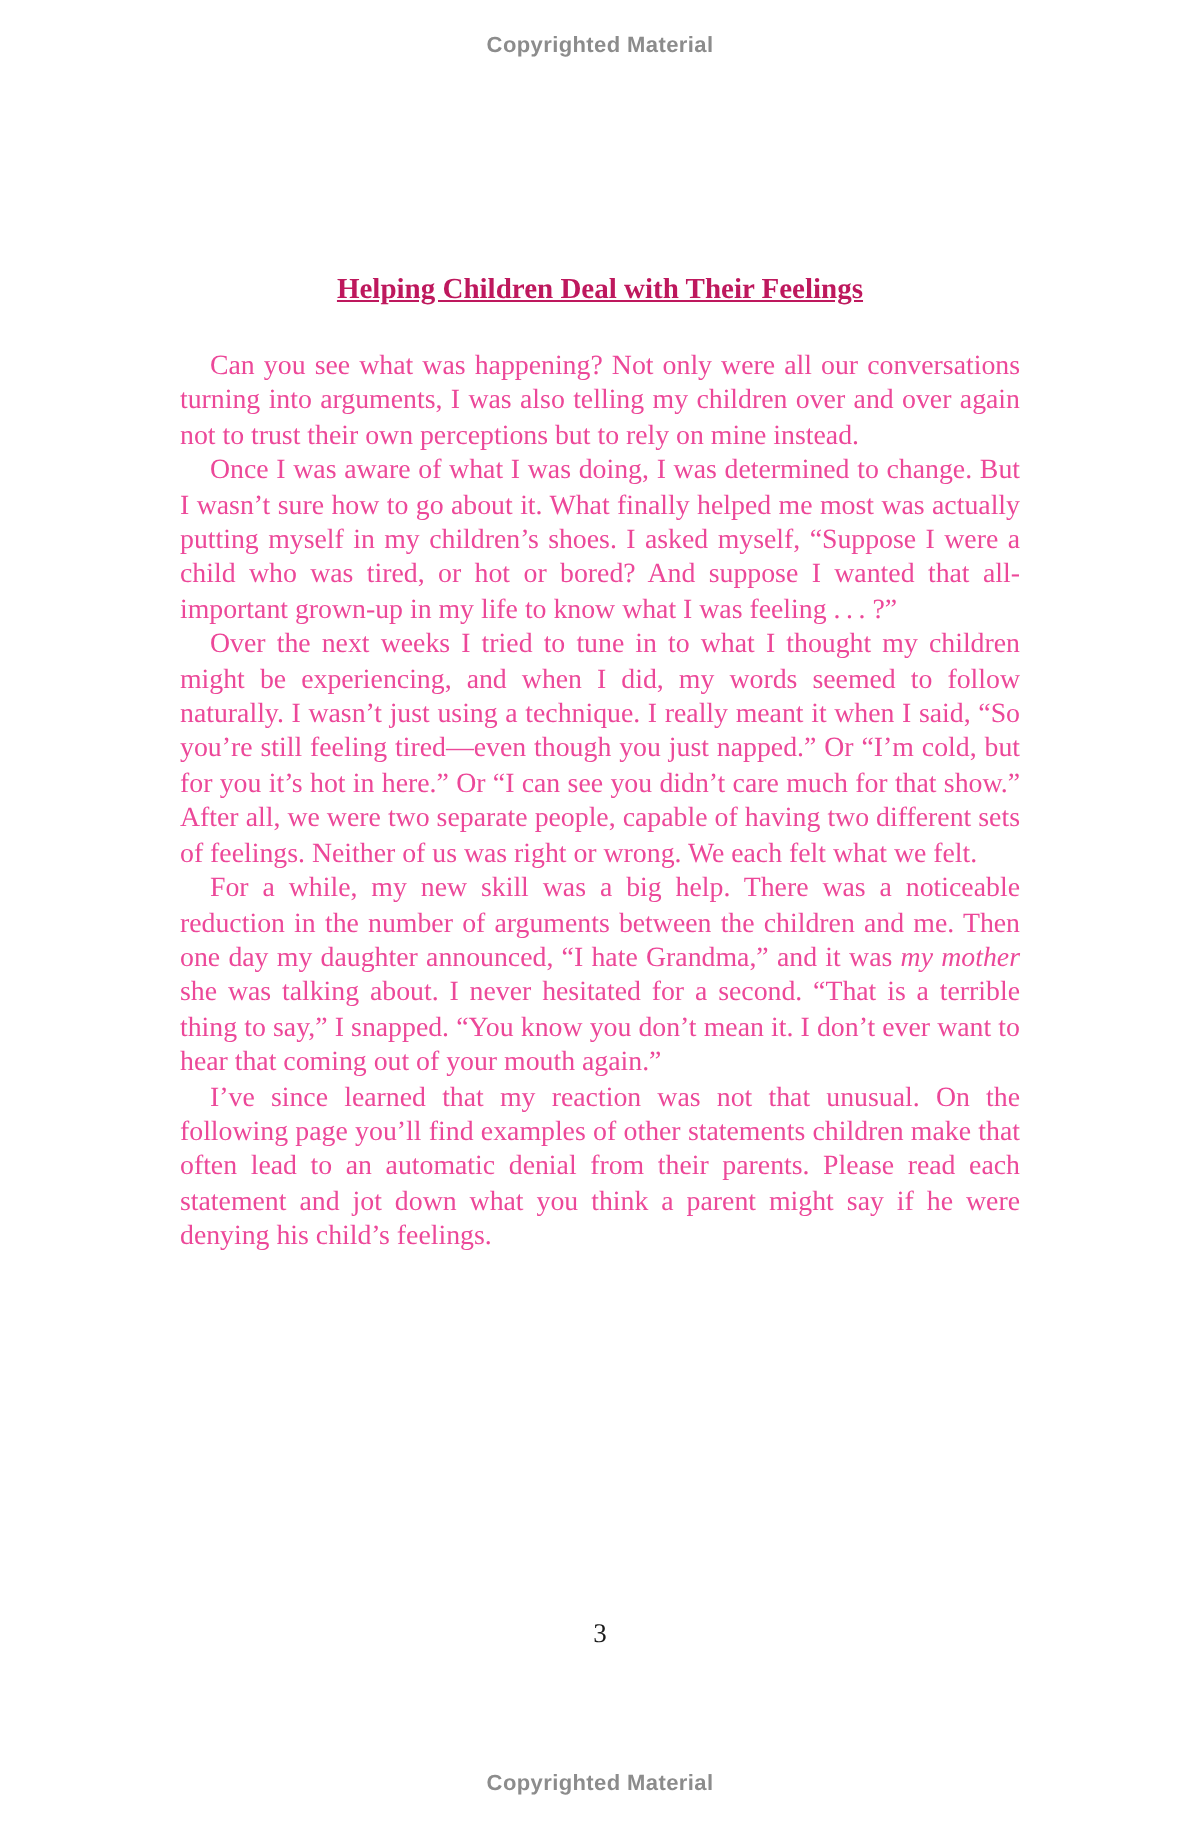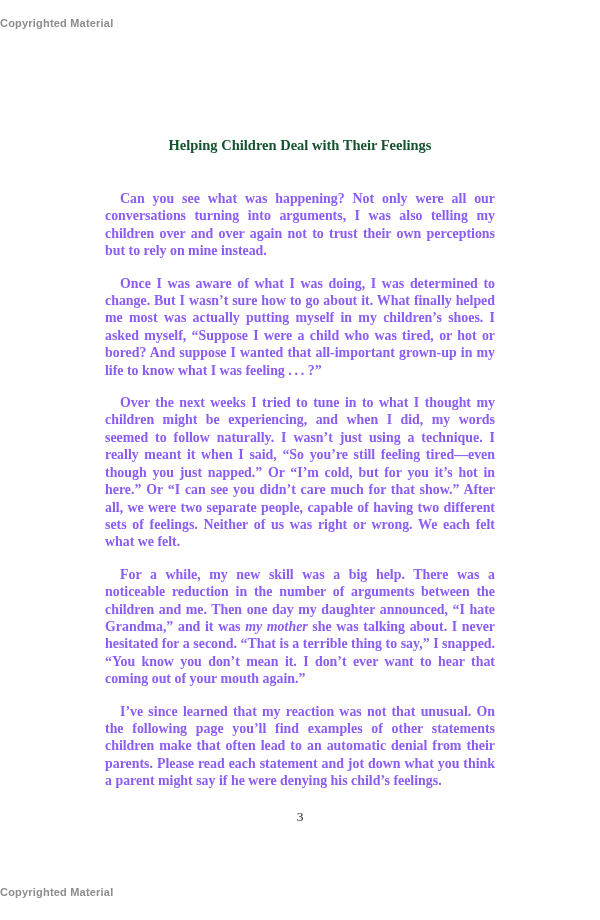--- a/index.html
+++ b/index.html
@@ -13,56 +13,56 @@
     height: 920px;
     background: #ffffff;
     overflow: hidden;
     font-family: "Liberation Serif", serif;
     color: #1a1a1a;
   }
   .notice {
     position: absolute;
     left: 0;
     width: 100%;
-    text-align: left;
+    text-align: center;
     font-family: "Liberation Sans", sans-serif;
     font-size: 11px;
     font-weight: 700;
     letter-spacing: 0.2px;
     color: #8c8c8c;
   }
   .notice-top { top: 17px; }
   .notice-bottom { top: 886px; }
   .chapter-heading {
     position: absolute;
     top: 137px;
     left: 0;
     width: 100%;
     margin: 0;
     text-align: center;
     font-family: "Liberation Serif", serif;
     font-size: 14.5px;
     font-weight: 700;
-    color: #14532d;
+    color: #be185d;
+    text-decoration: underline;
   }
   .body-text {
     position: absolute;
     top: 175px;
     left: 90px;
     width: 420px;
   }
   .body-text p {
-    margin: 15px;
+    margin: 0;
     padding: 0;
     text-indent: 15px;
     text-align: justify;
     font-size: 13.9px;
     line-height: 17.4px;
-    color: #8b5cf6;
-    font-weight: bold;
+    color: #ec4899;
   }
   .body-text p em {
     font-style: italic;
   }
   .page-number {
     position: absolute;
     top: 809px;
     left: 0;
     width: 100%;
     text-align: center;

